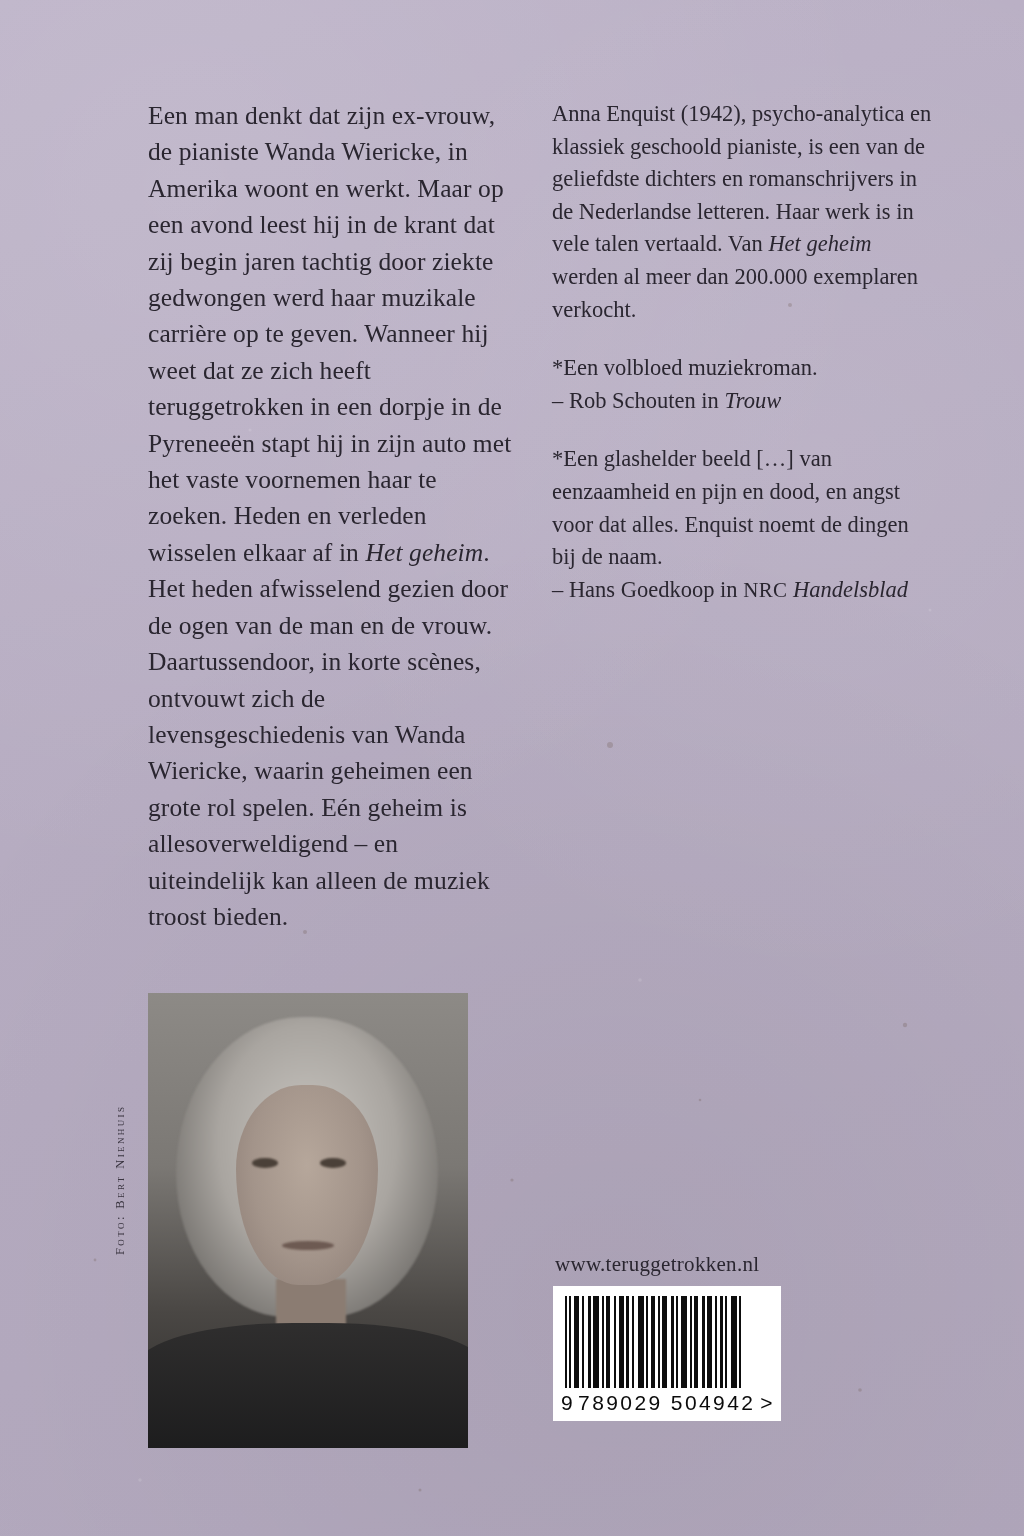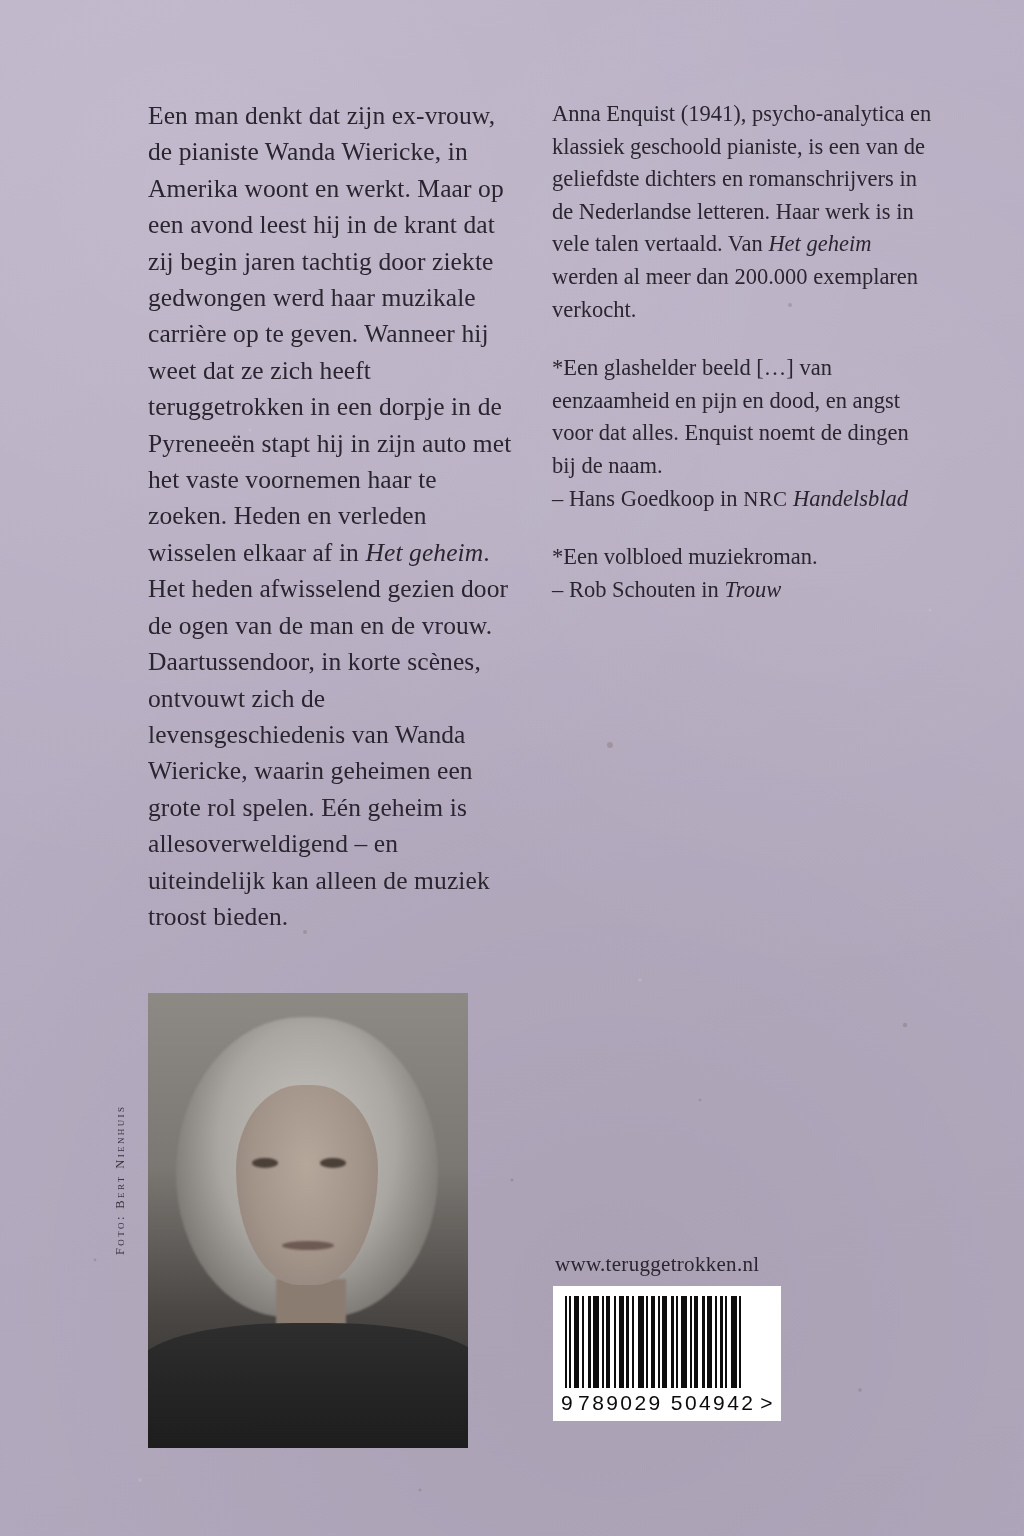--- a/index.html
+++ b/index.html
@@ -253,25 +253,25 @@
   </g>
 </svg>
 
 <div class="content">
 
   <div class="col-left">
     <span>Een man denkt dat zijn ex-vrouw, de pianiste Wanda Wiericke, in Amerika woont en werkt. Maar op een avond leest hij in de krant dat zij begin jaren tachtig door ziekte gedwongen werd haar muzikale carrière op te geven. Wanneer hij weet dat ze zich heeft teruggetrokken in een dorpje in de Pyreneeën stapt hij in zijn auto met het vaste voornemen haar te zoeken. Heden en verleden wisselen elkaar af in </span><em class="italic">Het geheim</em><span>. Het heden afwisselend gezien door de ogen van de man en de vrouw. Daartussendoor, in korte scènes, ontvouwt zich de levensgeschiedenis van Wanda Wiericke, waarin geheimen een grote rol spelen. Eén geheim is allesoverweldigend – en uiteindelijk kan alleen de muziek troost bieden.</span>
   </div>
 
   <div class="col-right">
-    <p><span>Anna Enquist (1941), psycho-analytica en klassiek geschoold pianiste, is een van de geliefdste dichters en romanschrijvers in de Nederlandse letteren. Haar werk is in vele talen vertaald. Van </span><em class="italic">Het geheim</em><span> werden al meer dan 200.000 exemplaren verkocht.</span></p>
+    <p><span>Anna Enquist (1942), psycho-analytica en klassiek geschoold pianiste, is een van de geliefdste dichters en romanschrijvers in de Nederlandse letteren. Haar werk is in vele talen vertaald. Van </span><em class="italic">Het geheim</em><span> werden al meer dan 200.000 exemplaren verkocht.</span></p>
+
+    <p class="quote"><span>*Een volbloed muziekroman.</span><br><span>– Rob Schouten in </span><em class="italic">Trouw</em></p>
 
     <p class="quote"><span>*Een glashelder beeld […] van eenzaamheid en pijn en dood, en angst voor dat alles. Enquist noemt de dingen bij de naam.</span><br><span>– Hans Goedkoop in </span><span class="smallcaps">NRC</span><em class="italic"> Handelsblad</em></p>
-
-    <p class="quote"><span>*Een volbloed muziekroman.</span><br><span>– Rob Schouten in </span><em class="italic">Trouw</em></p>
   </div>
 
   <div class="photo-credit">Foto: Bert Nienhuis</div>
 
   <div class="photo-wrap">
     <div class="photo">
       <div class="bg"></div>
       <div class="hair"></div>
       <div class="neck"></div>
       <div class="face"></div>

